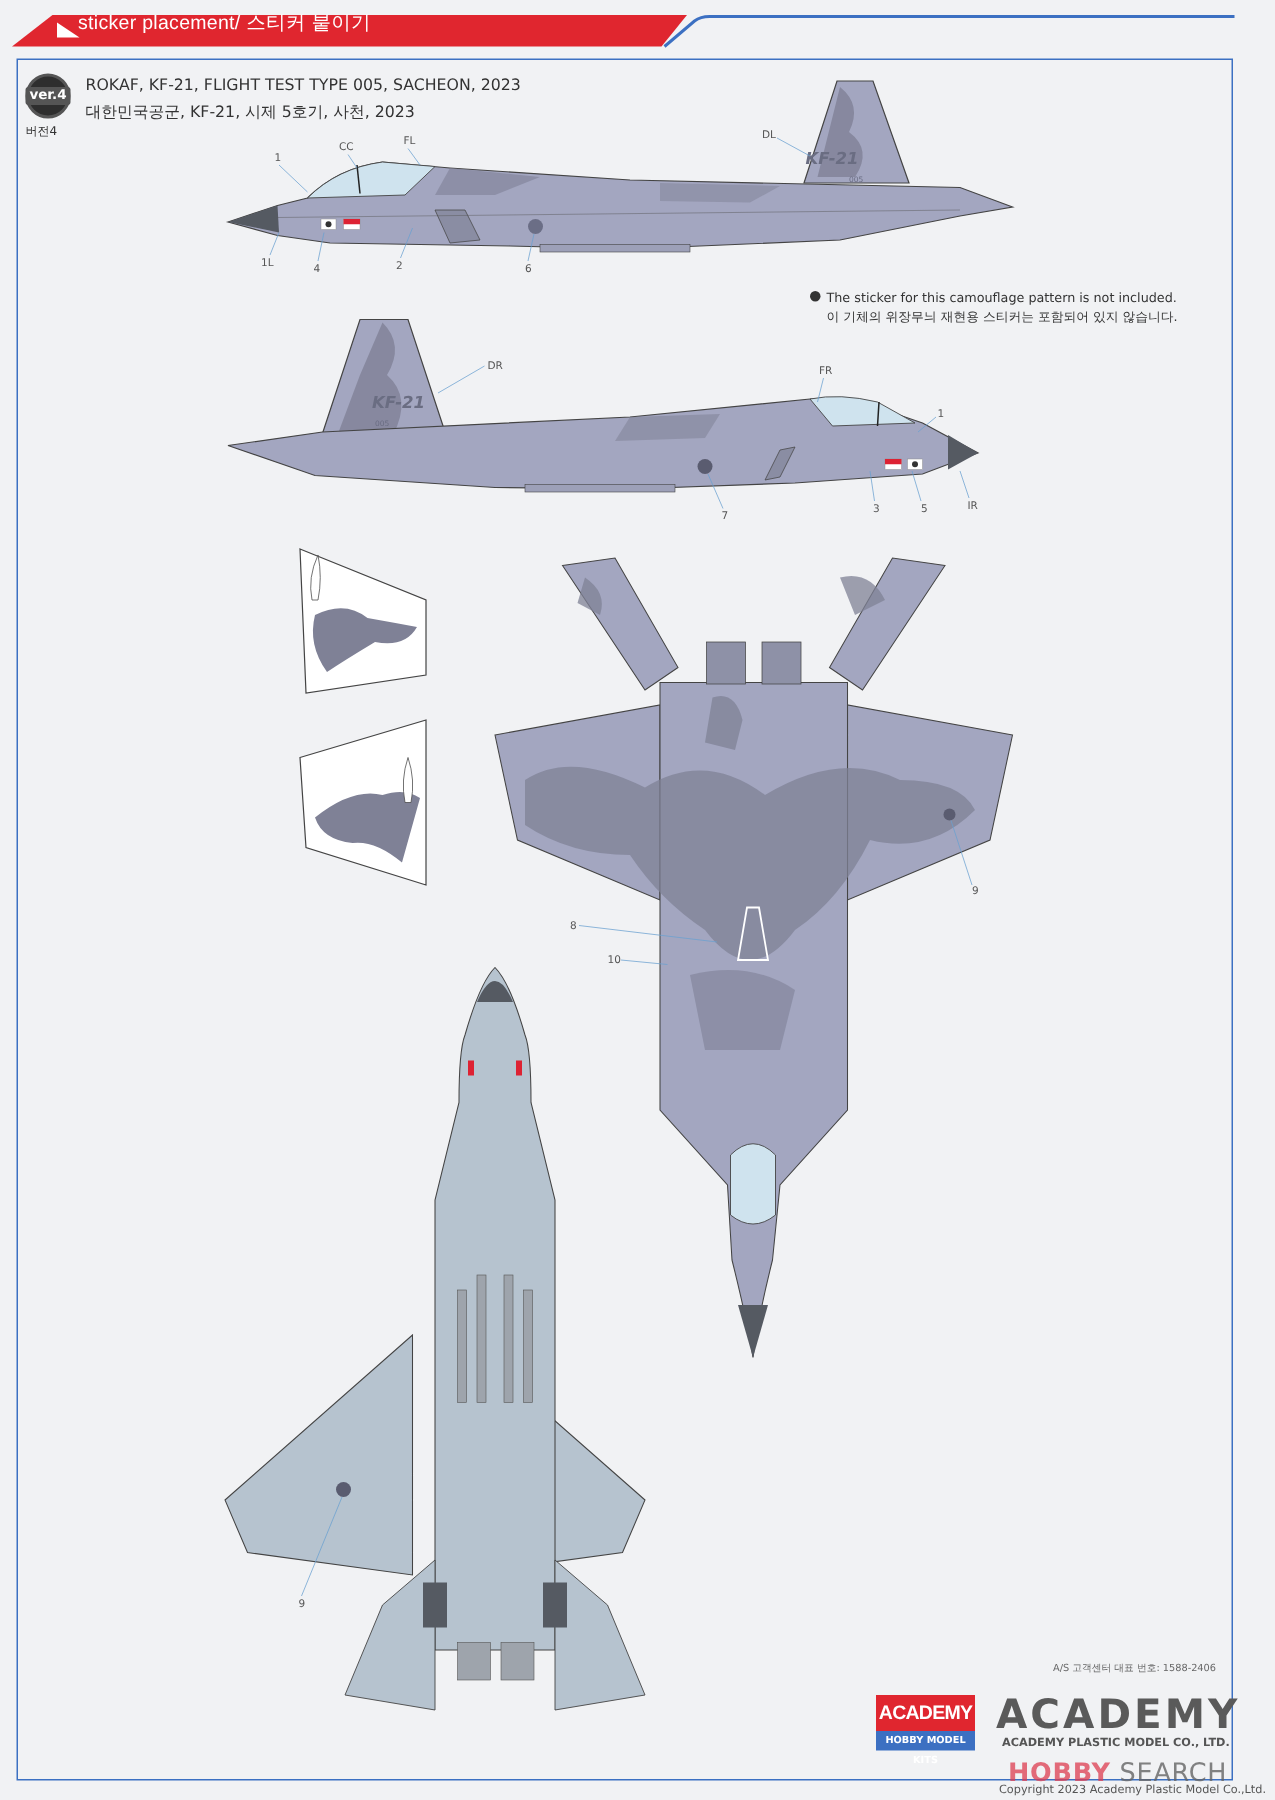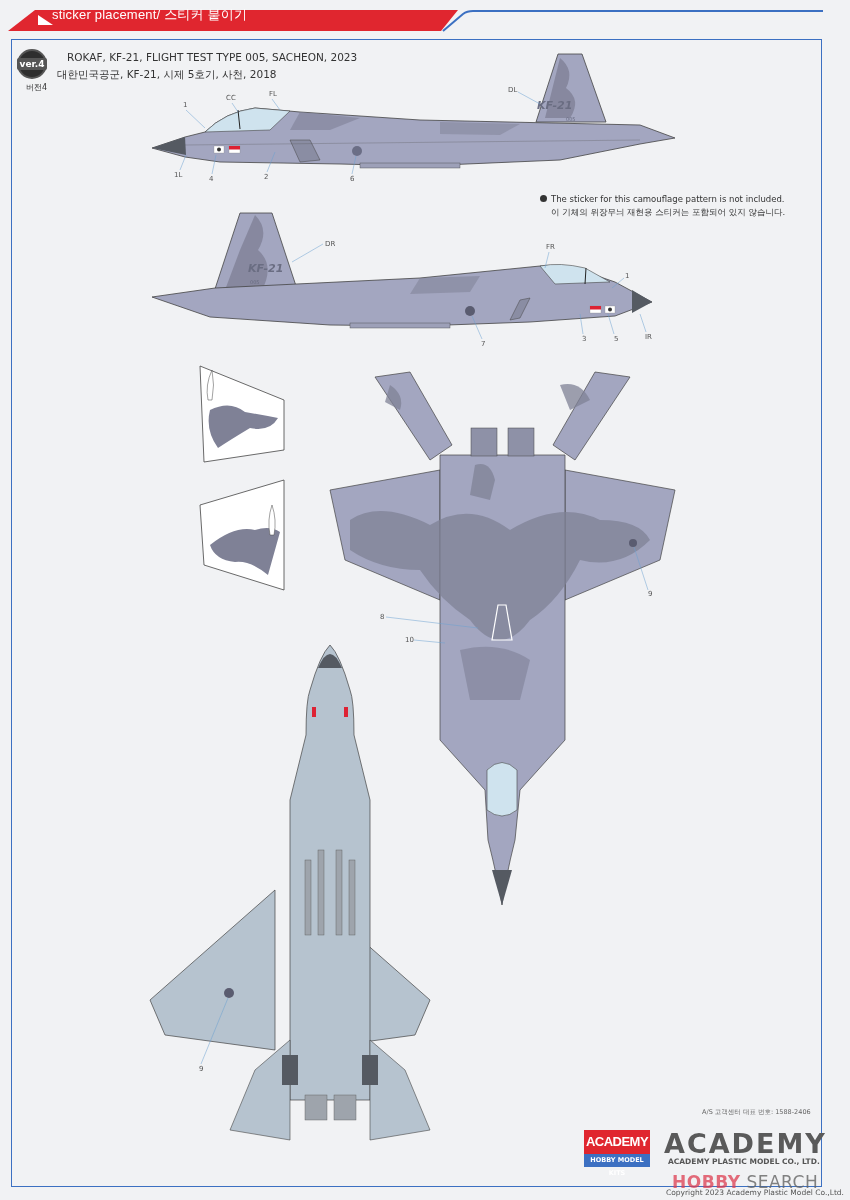--- a/index.html
+++ b/index.html
@@ -27,22 +27,22 @@
   
   #ver-badge {
     left: 17px; top: 49px; width: 30px; height: 30px; border-radius: 50%;
     background: #2e2e2e; border: 2px solid #555; box-sizing: border-box;
     display: flex; align-items: center; justify-content: center; text-align: center;
   }
   #ver-badge .inner {
     background: #555; color: #fff; font-size: 9px; padding: 1px 3px; border-radius: 2px;
     font-weight: bold;
   }
-  #ver-sub { left: 17px; top: 82px; width: 30px; text-align: right; font-size: 8px; color: #333; }
-  #title-en { left: 57px; top: 51px; font-size: 10.5px; color: #333; white-space: nowrap; margin-left: 10px; }
+  #ver-sub { left: 17px; top: 82px; width: 30px; text-align: left; font-size: 8px; color: #333; }
+  #title-en { left: 57px; top: 51px; font-size: 10.5px; color: #333; white-space: nowrap; }
   #title-ko { left: 57px; top: 68px; font-size: 10.5px; color: #333; white-space: nowrap; }
   #note { left: 540px; top: 193px; font-size: 8.5px; color: #333; line-height: 13px; white-space: nowrap; }
   #note .dot { display: inline-block; width: 7px; height: 7px; background: #333; border-radius: 50%; margin-right: 4px; vertical-align: 0px; }
   #note .l2 { padding-left: 11px; display: block; }
 
   .callout { font-size: 7px; color: #555; }
   #page-number { left: 412px; top: 1232px; font-size: 10px; color: #444; }
   
   #logo-red {
     left: 584px; top: 1130px; width: 66px; height: 24px; background: #e0262f;
@@ -73,21 +73,21 @@
 </svg>
 <div id="banner-title" class="abs">sticker placement/ 스티커 붙이기</div>
 
 <div id="frame" class="abs"></div>
 
 <div id="ver-badge" class="abs">
   <span class="inner">ver.4</span>
 </div>
 <div id="ver-sub" class="abs">버전4</div>
 <div id="title-en" class="abs">ROKAF, KF-21, FLIGHT TEST TYPE 005, SACHEON, 2023</div>
-<div id="title-ko" class="abs">대한민국공군, KF-21, 시제 5호기, 사천, 2018</div>
+<div id="title-ko" class="abs">대한민국공군, KF-21, 시제 5호기, 사천, 2023</div>
 
 <svg class="abs" style="left:0;top:0" width="850" height="1200">
 
   <g>
 
     <polygon points="558,54 582,54 606,122 536,122" fill="#a3a6c0" stroke="#444" stroke-width="0.8"></polygon>
     <path d="M560,58 Q575,70 566,88 Q582,100 570,118 L545,118 Z" fill="#7f8196" opacity="0.8"></path>
     <text x="537" y="109" font-size="11" font-style="italic" font-weight="bold" fill="#6a6d82" font-family="DejaVu Sans, sans-serif">KF-21</text>
     <text x="566" y="121" font-size="5" fill="#6a6d82">005</text>
 

